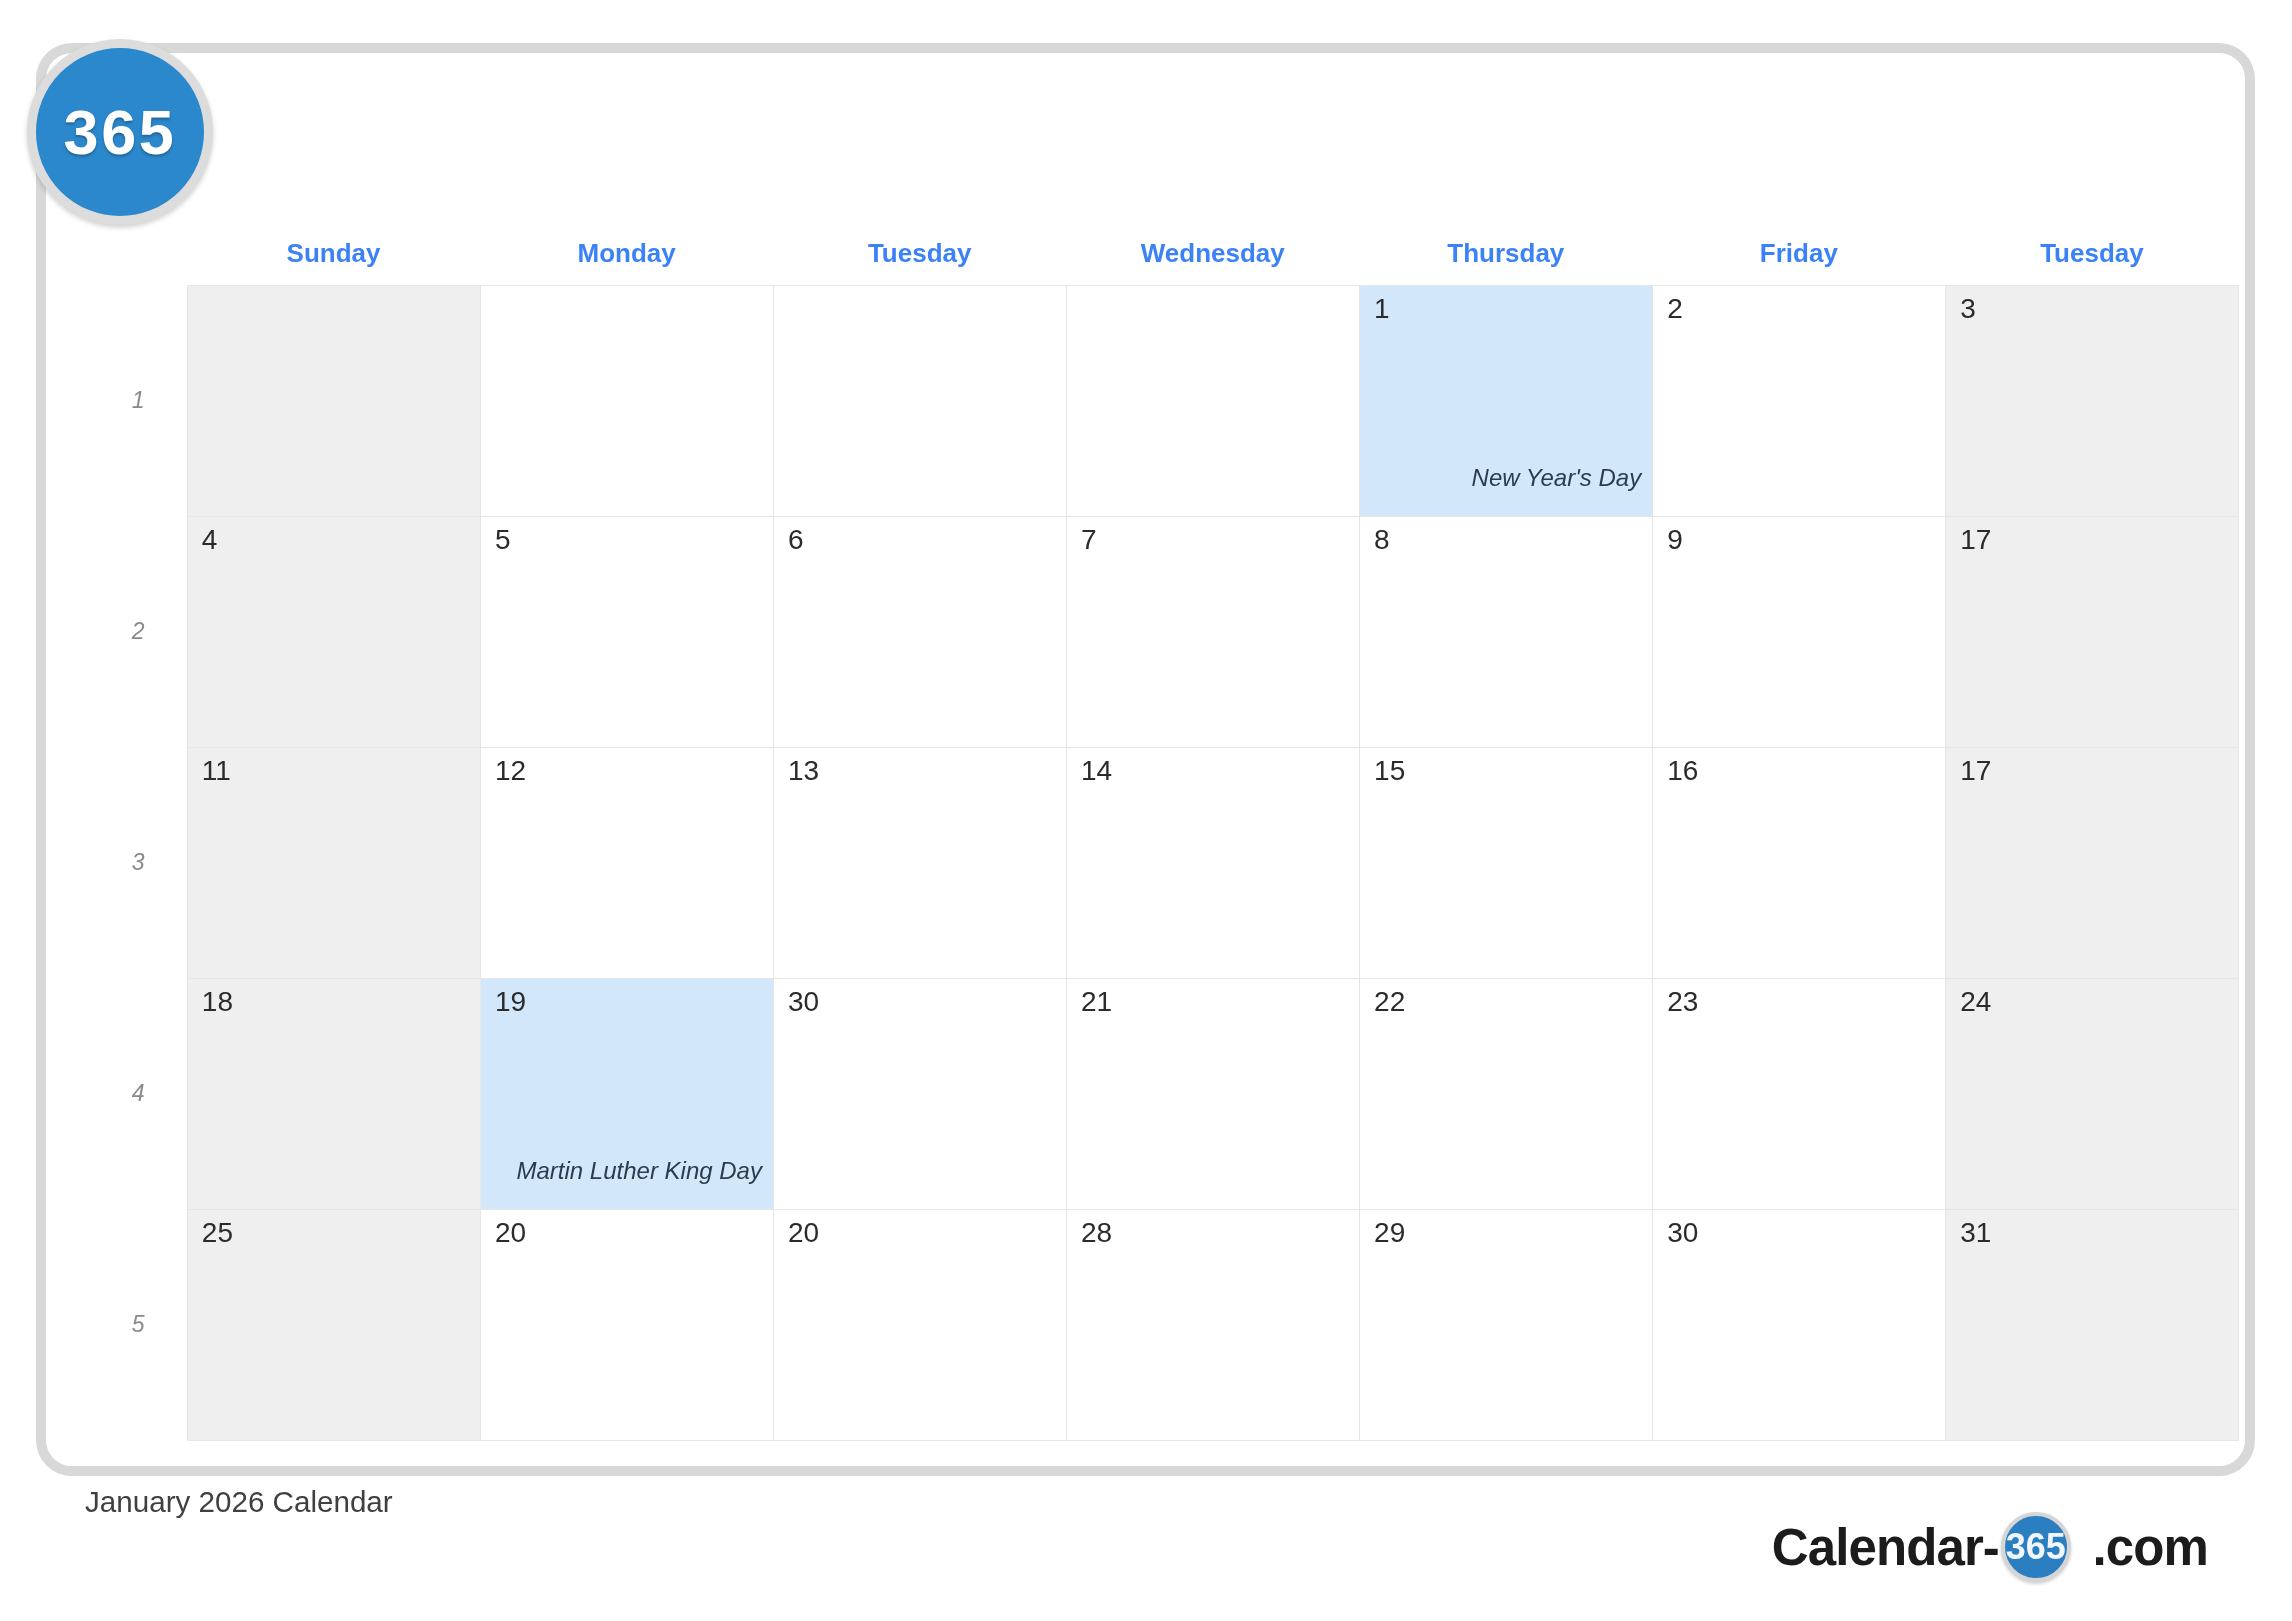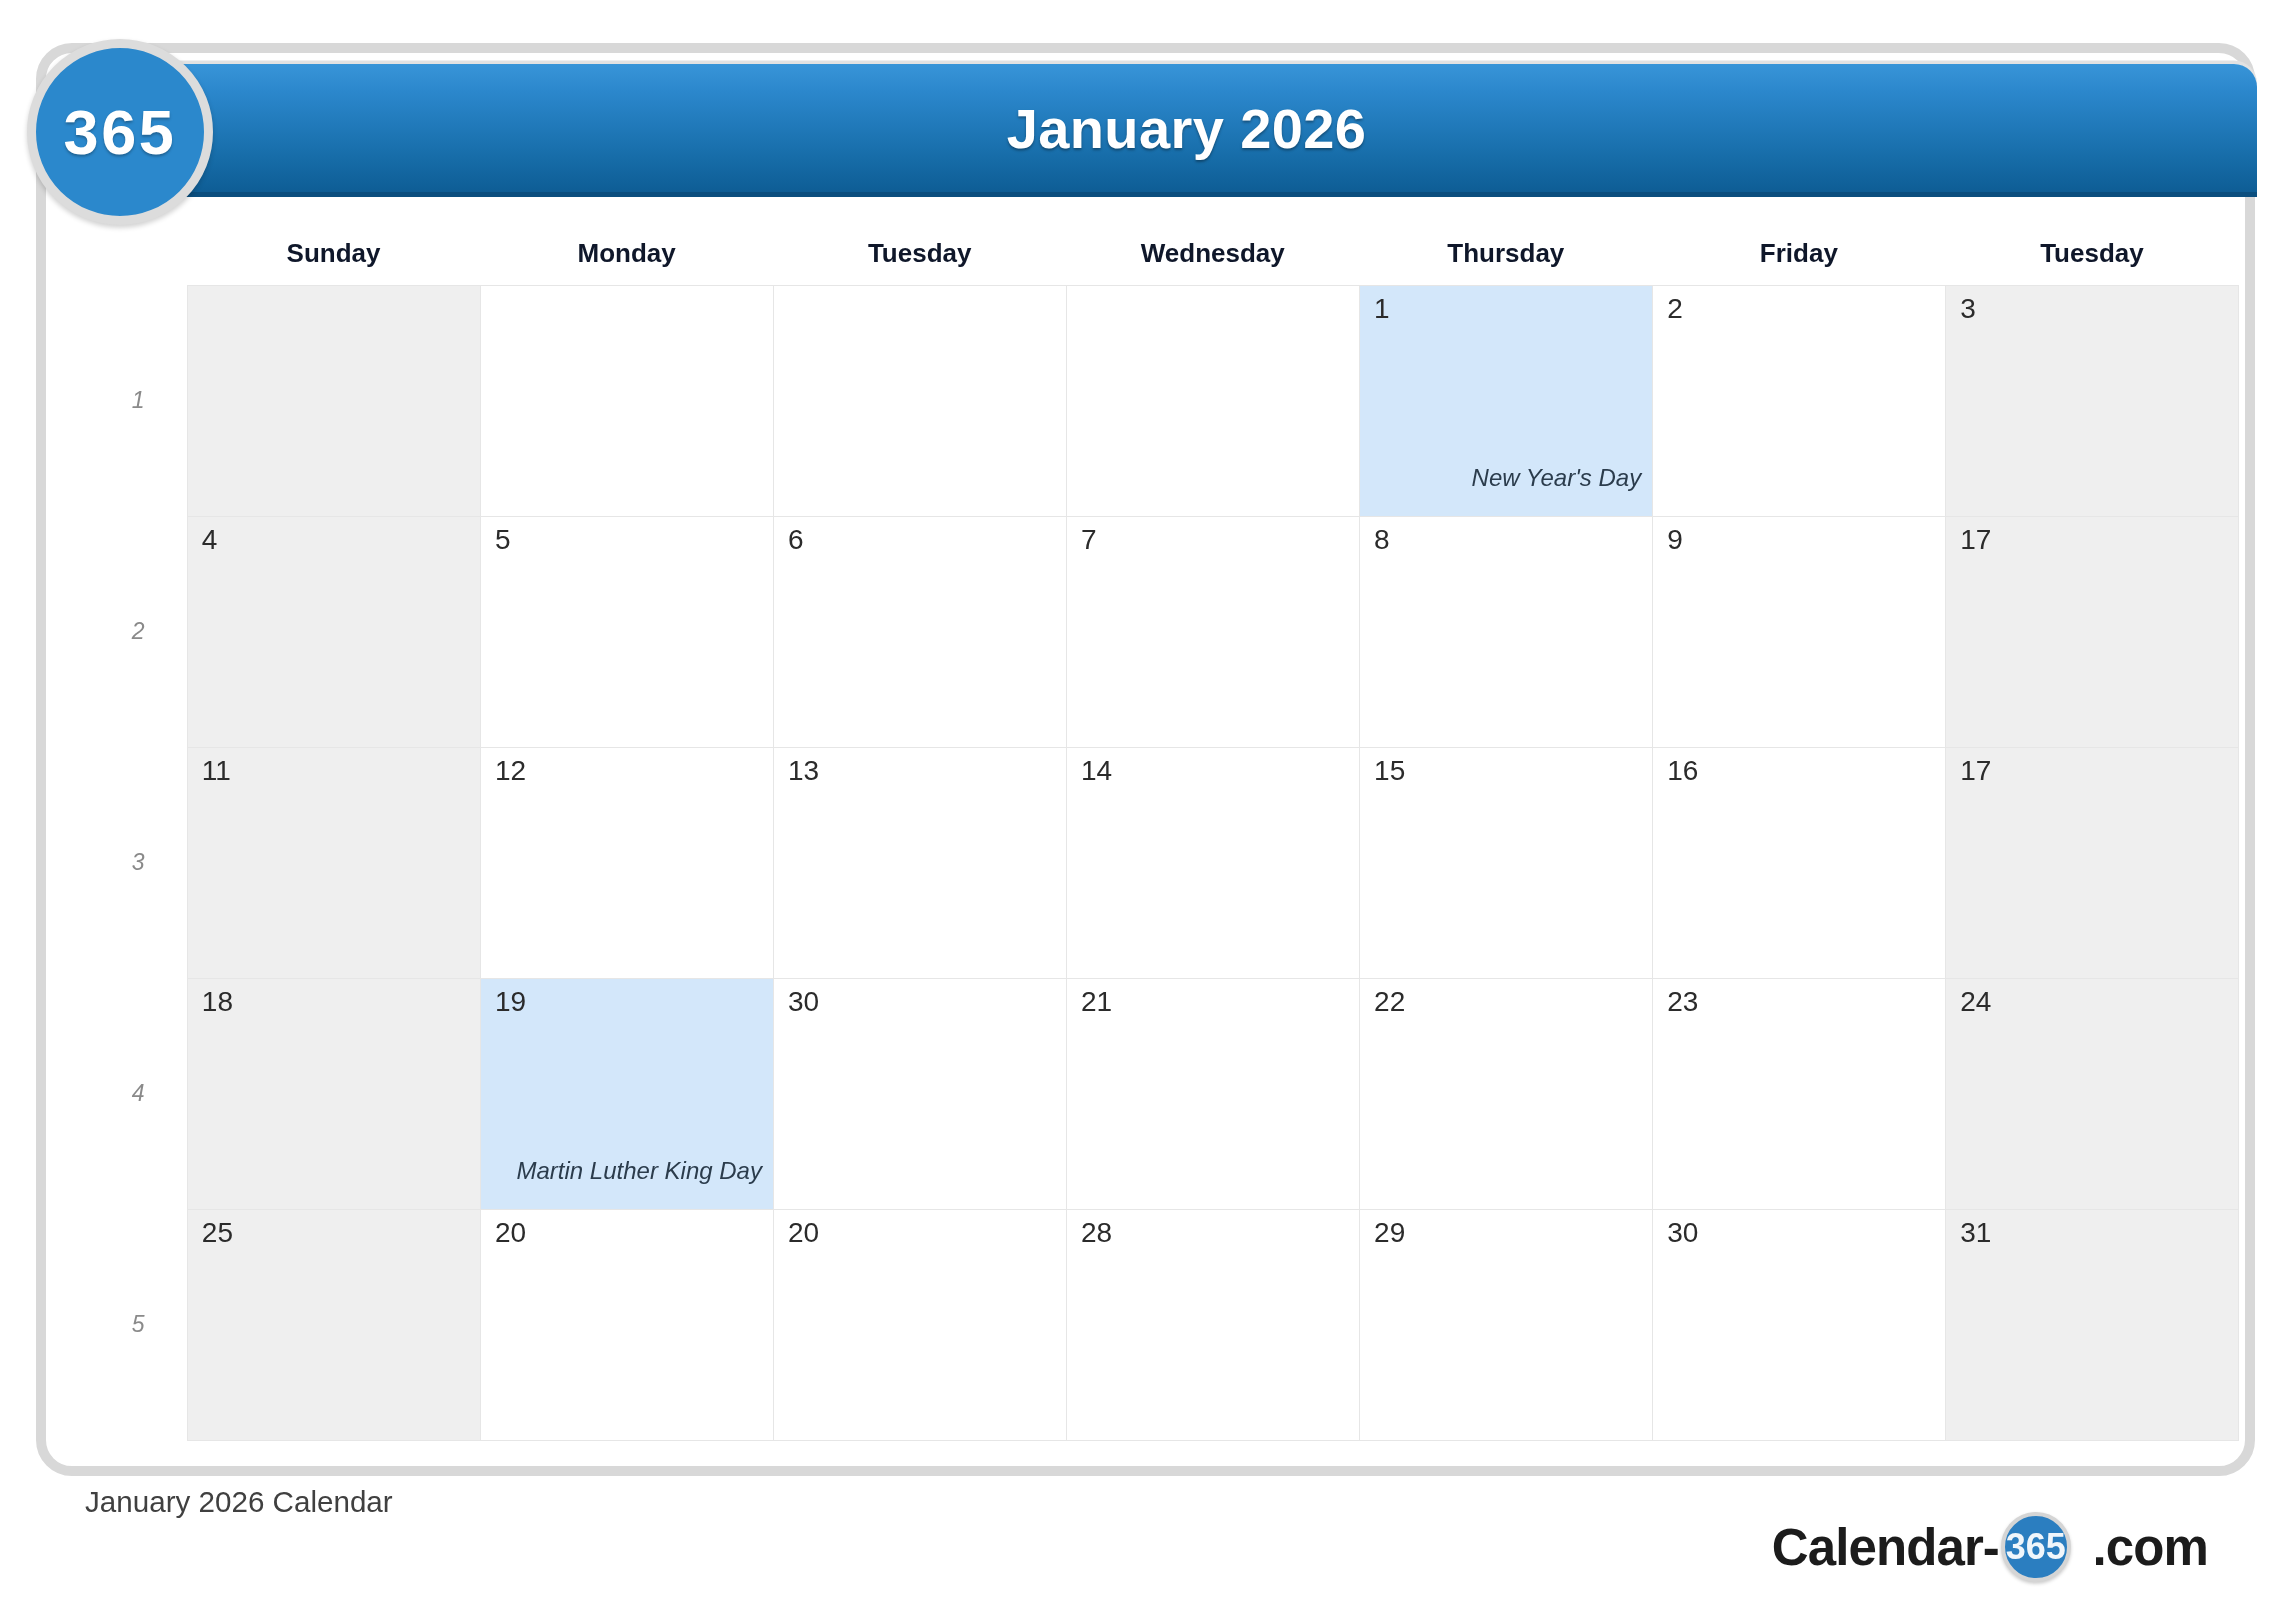--- a/index.html
+++ b/index.html
@@ -118,21 +118,21 @@
   table.cal th.wk, table.cal td.wk {
     width: 97px;
     background: transparent;
     border: none;
   }
   table.cal th.dow {
     width: 293px;
     height: 52px;
     font-size: 26px;
     font-weight: bold;
-    color: #0f172a;
+    color: #3b82f6;
     text-align: center;
     border: none;
     background: transparent;
     padding-bottom: 10.7px;
   }
 
   td.wknum {
     text-align: center;
     vertical-align: middle;
     font-size: 23px;
@@ -213,23 +213,20 @@
     letter-spacing: 0px;
   }
 </style>
 </head>
 <body>
 
 <div class="page">
 
   <div class="card"></div>
 
-  <div class="titlebar">
-    <div class="title">January 2026</div>
-  </div>
 
   <div class="badge">
     <span>365</span>
   </div>
 
   <div class="calwrap">
     <div class="watermark">365</div>
     <table class="cal">
       <thead>
         <tr>

